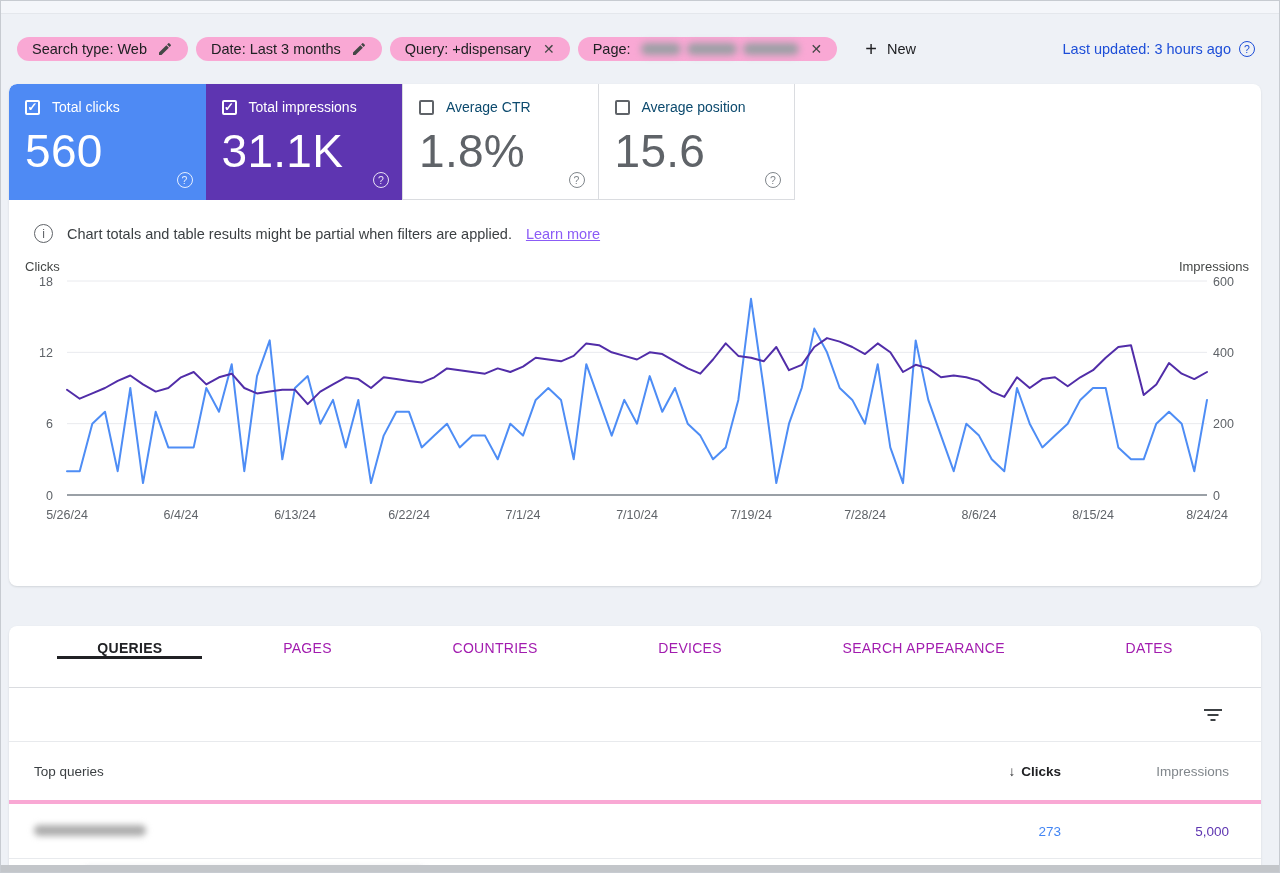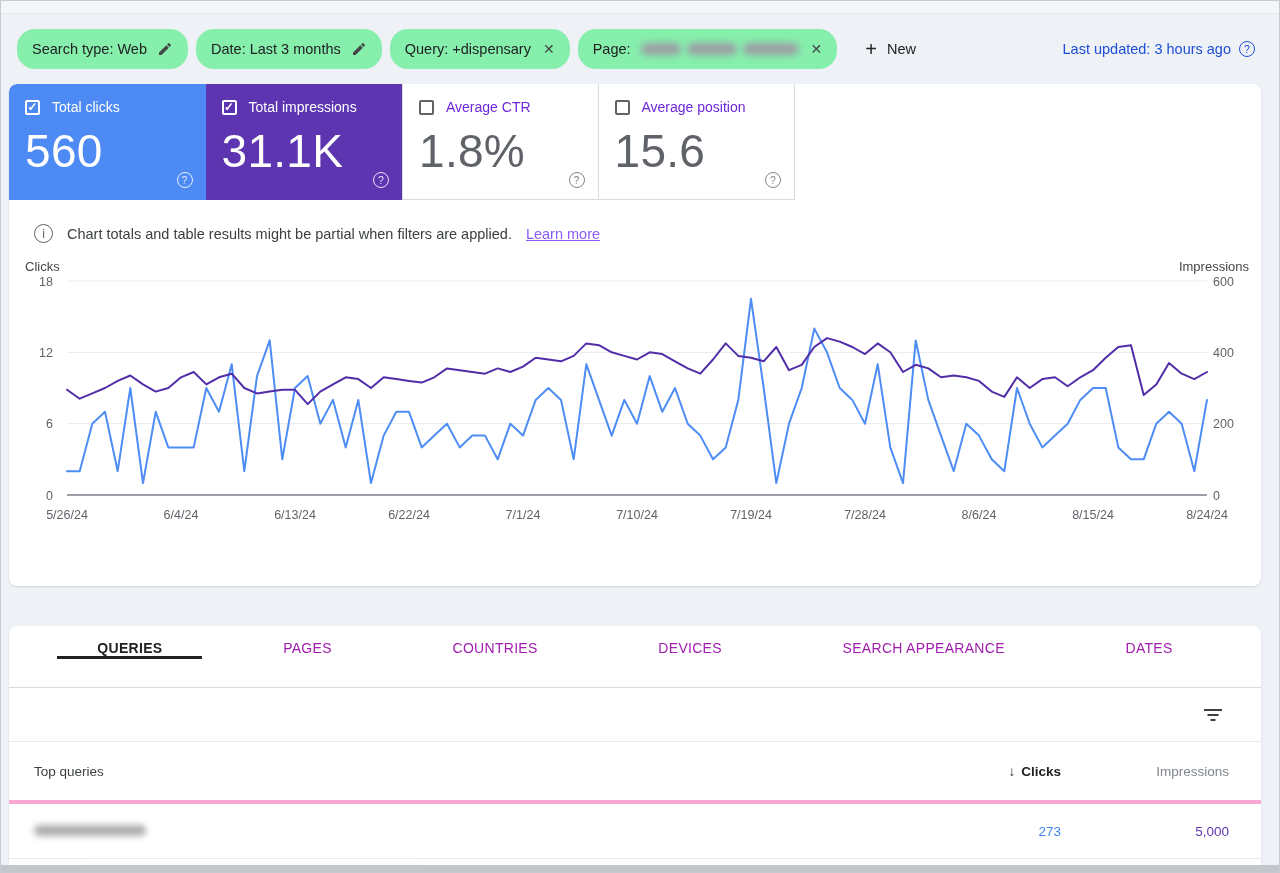--- a/index.html
+++ b/index.html
@@ -3,22 +3,22 @@
 <meta charset="utf-8">
 <style>
   * { margin:0; padding:0; box-sizing:border-box; }
   body { font-family:"Liberation Sans", sans-serif; background:#fff; }
   .screen { position:relative; width:1280px; height:873px; background:#eef1f6;
             border:1px solid #c7cbd1; overflow:hidden; font-family:"Liberation Sans", sans-serif; }
   .top-strip { height:13px; background:#f4f6fa; border-bottom:1px solid #e4e7ec; }
 
   
   .filter-bar { display:flex; align-items:center; height:70px; padding:0 24px 0 16px; gap:8px; }
-  .chip { display:inline-flex; align-items:center; gap:10px; height:40px; padding:0 15px;
-          background:#86efac; border-radius:18px; font-size:14.5px; color:#202124; cursor:pointer; white-space:nowrap; }
+  .chip { display:inline-flex; align-items:center; gap:10px; height:24px; padding:0 15px;
+          background:#f9a8d4; border-radius:18px; font-size:14.5px; color:#202124; cursor:pointer; white-space:nowrap; }
   .chip svg { flex:0 0 auto; }
   .chip .x { font-size:14px; color:#444746; padding-left:2px; }
   .redact { display:inline-block; height:12px; border-radius:6px; background:#9c9fa5; filter:blur(3.5px); }
   .new-btn { display:inline-flex; align-items:center; gap:10px; margin-left:10px; padding:0 10px;
              font-size:14.5px; font-weight:500; color:#202124; cursor:pointer; }
   .new-btn .plus { font-size:20px; font-weight:400; line-height:1; }
   .updated { margin-left:auto; display:inline-flex; align-items:center; gap:8px; color:#1d4ed8; font-size:14.5px; }
   .ring { width:16px; height:16px; border:1.4px solid currentColor; border-radius:50%;
           display:inline-flex; align-items:center; justify-content:center; font-size:10.5px; line-height:1; }
 
@@ -34,21 +34,21 @@
   .metric-card.plain { border-right:1px solid #dadce0; }
   .metric-card.plain.left-line { border-left:1px solid #dadce0; }
   .metric-card { border-bottom:1px solid #dadce0; }
   .metric-card.selected { border-bottom-color:transparent; color:#fff; }
   .metric-spacer { flex:1; }
   .metric-head { display:flex; align-items:center; gap:12px; margin-bottom:9px; }
   .cbx { width:15px; height:15px; border:2px solid #5f6368; border-radius:2px;
          display:flex; align-items:center; justify-content:center; font-size:12px; font-weight:bold; }
   .selected .cbx { border-color:#fff; color:#fff; }
   .metric-label { font-size:14px; }
-  .plain .metric-label { color:#6d28d9; }
+  .plain .metric-label { color:#0c4a6e; }
   .metric-value { font-size:46px; letter-spacing:.3px; }
   .plain .metric-value { color:#5f6368; }
   .metric-card .ring { position:absolute; right:13px; bottom:11px; }
   .selected .ring { color:rgba(255,255,255,.85); }
   .plain .ring { color:#80868b; }
 
   
   .notice { display:flex; align-items:center; gap:14px; margin:24px 0 0 25px; font-size:14.5px; color:#3c4043; }
   .notice .ring { width:19px; height:19px; color:#5f6368; font-size:12px; font-style:normal; }
   .notice a { color:#8b5cf6; text-decoration:underline; cursor:pointer; }

